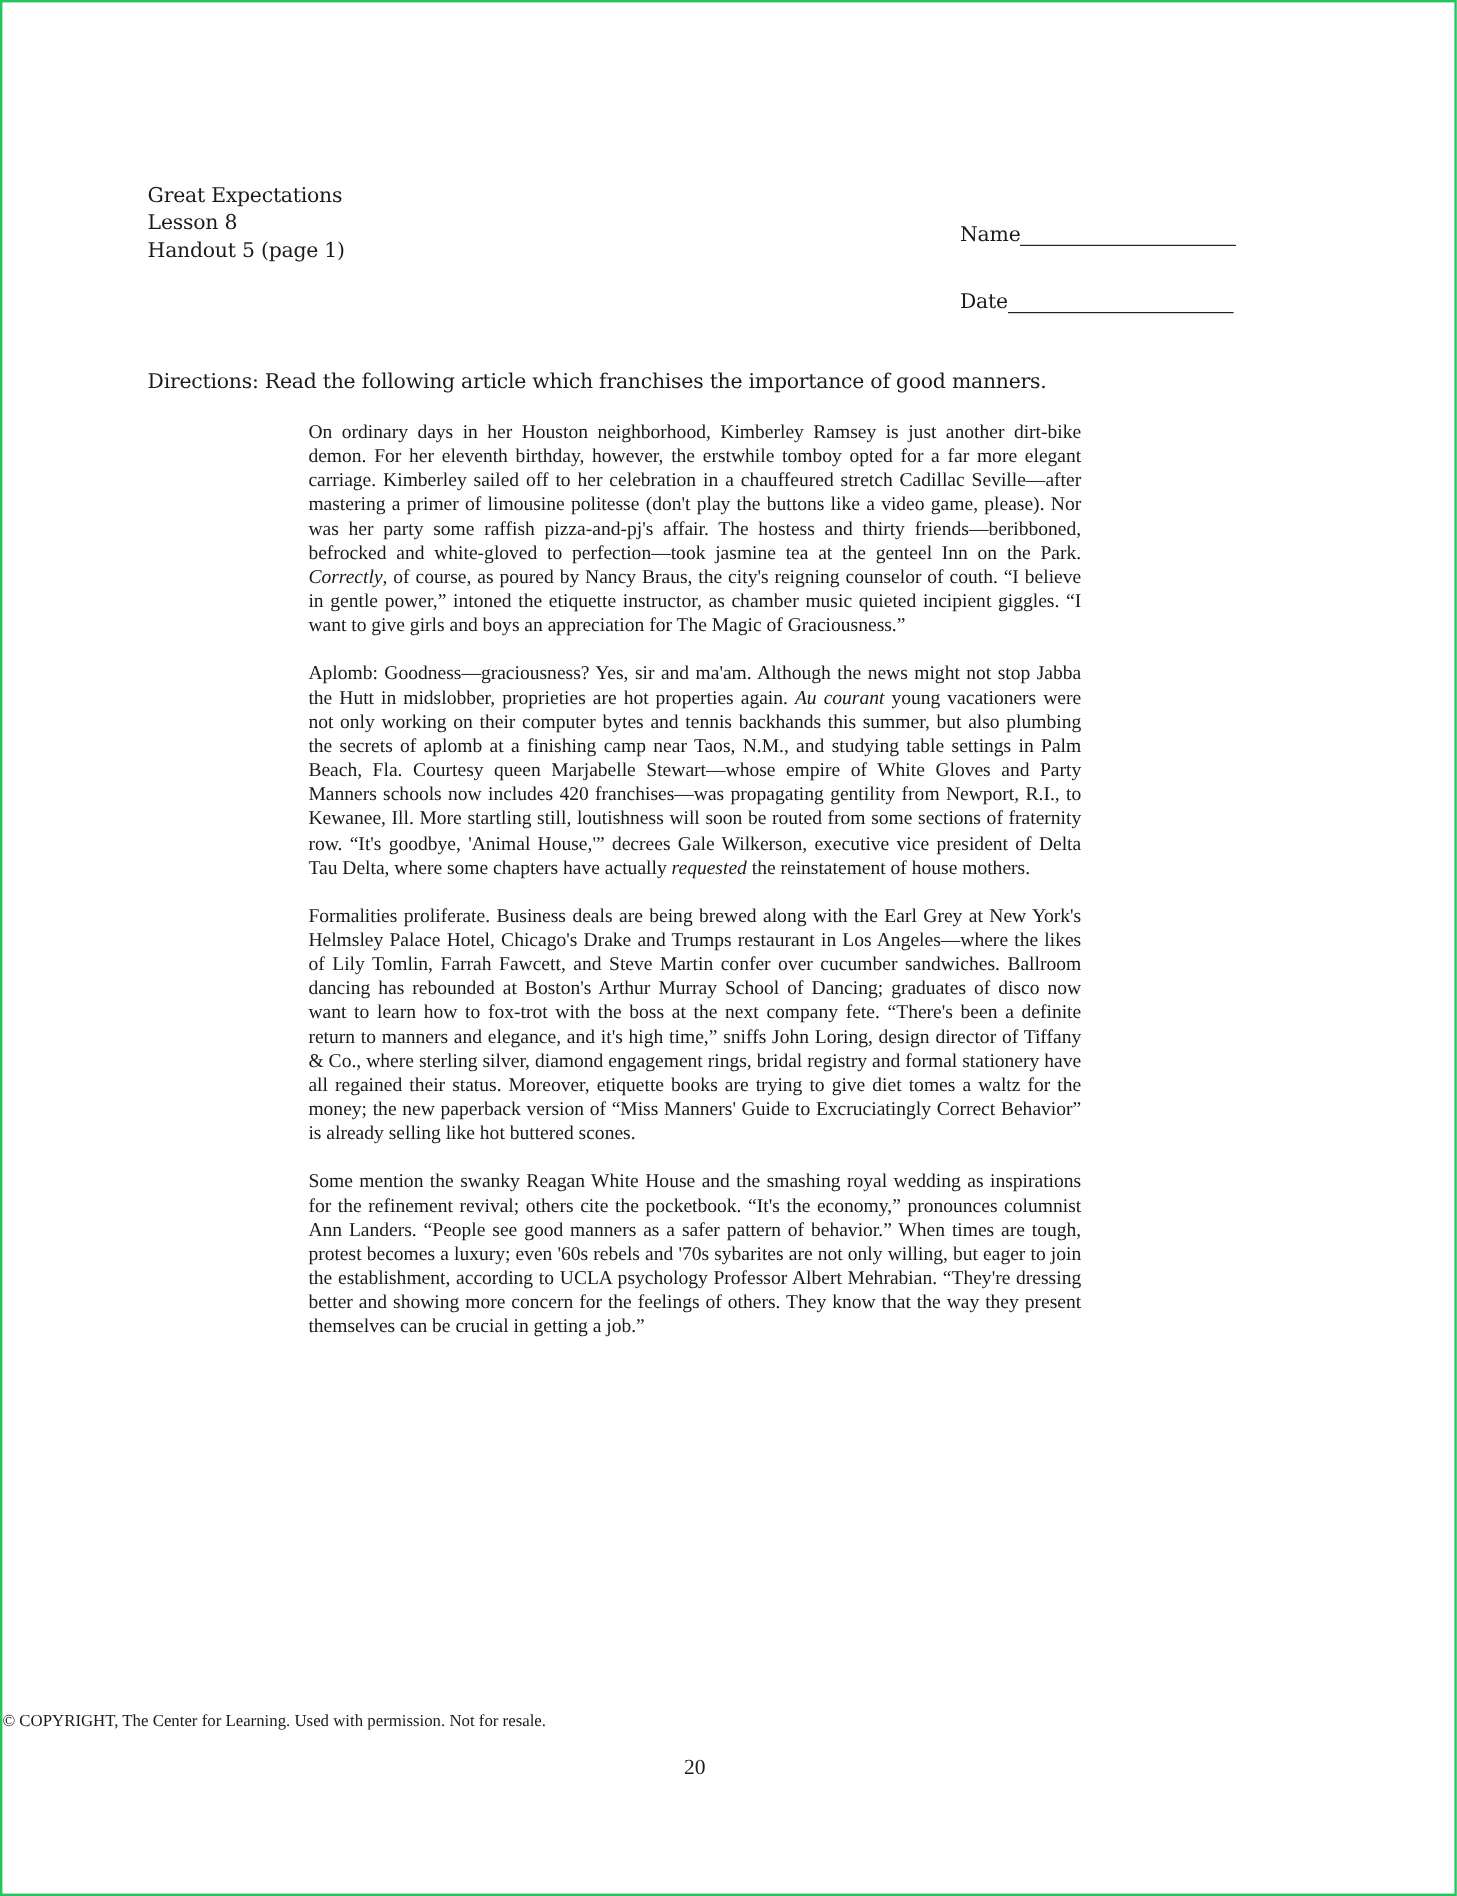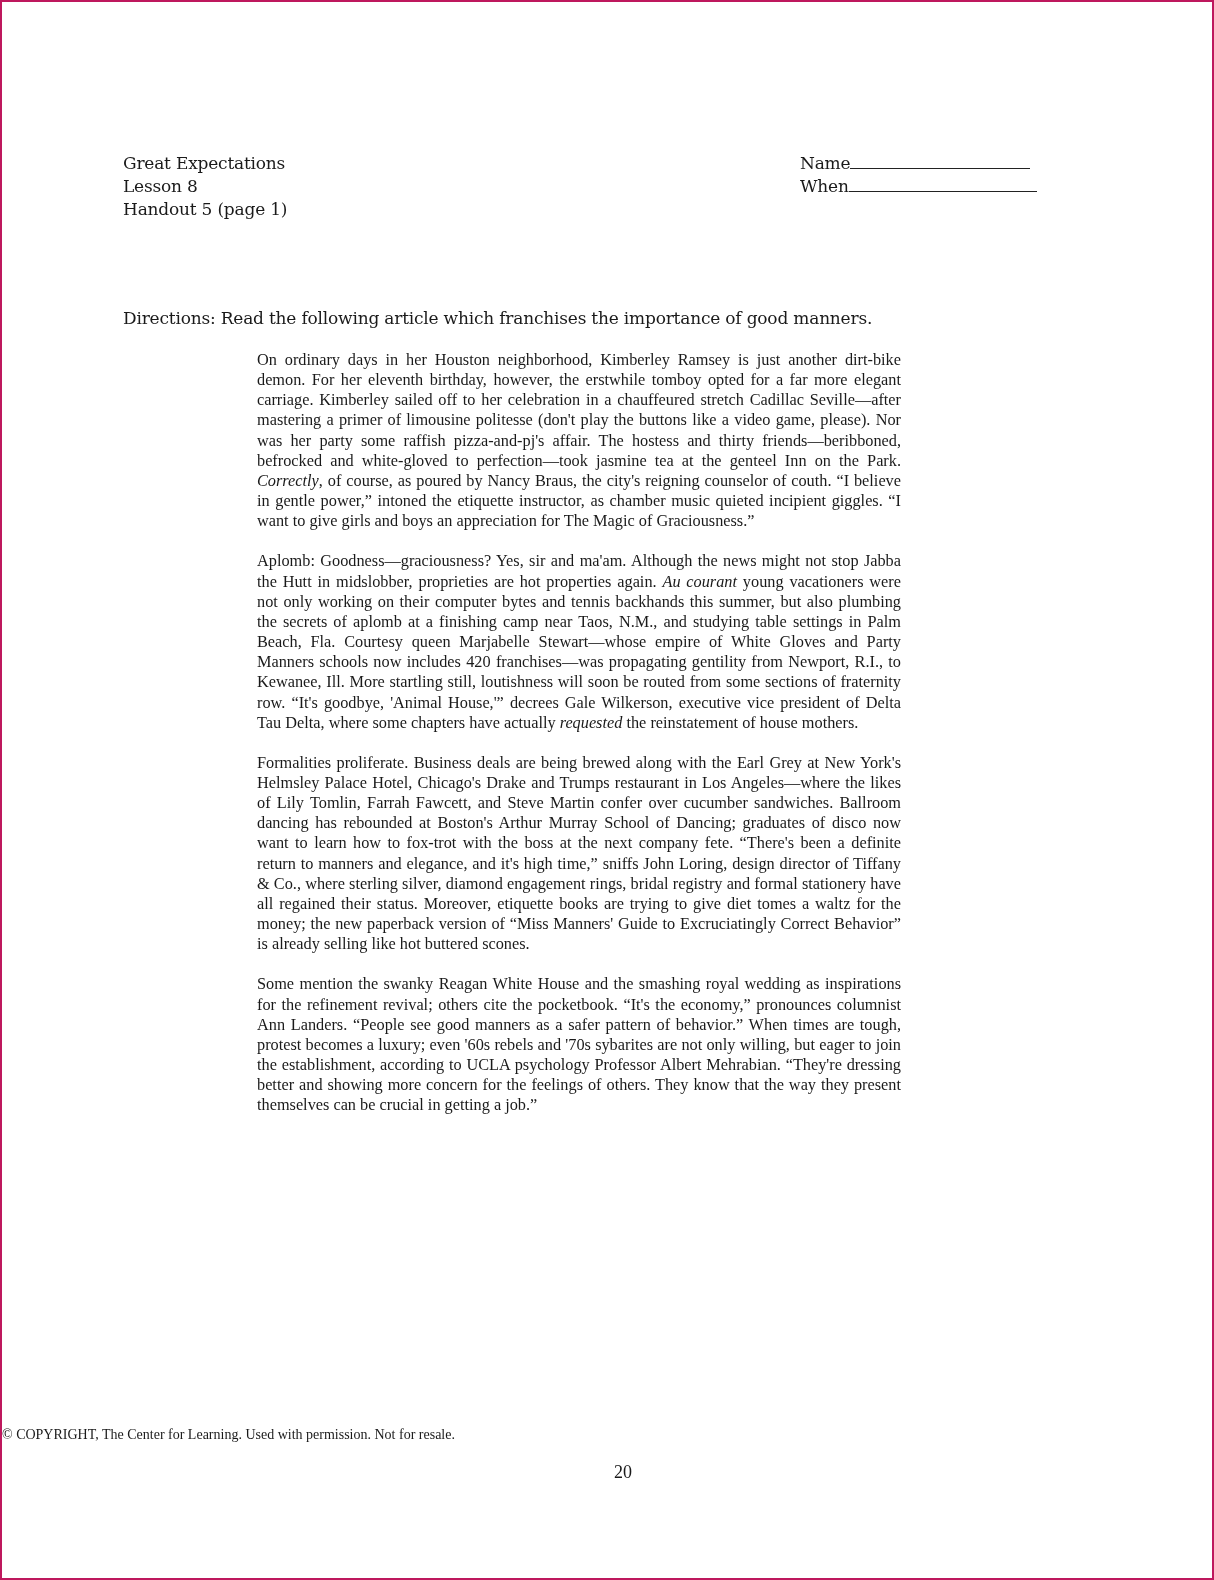--- a/index.html
+++ b/index.html
@@ -1,30 +1,30 @@
 <!DOCTYPE html>
 <html><head>
 <meta charset="utf-8">
 <style>
   html, body { margin: 0; padding: 0; background: #ffffff; }
   body { width: 1214px; height: 1580px; position: relative; overflow: hidden; }
   .page {
     position: absolute; left: 0; top: 0; width: 1210px; height: 1576px;
-    border: 2px solid #be185d; background: #fff; color: #1a1a1a;
+    border: 2px solid #22c55e; background: #fff; color: #1a1a1a;
     font-family: "DejaVu Serif", "Liberation Serif", serif;
   }
   .header-left {
     position: absolute; left: 121px; top: 150px;
     font-size: 17px; line-height: 23px; letter-spacing: -0.2px;
   }
   .header-right {
     position: absolute; left: 798px; top: 150px;
     font-size: 17px; line-height: 23px; letter-spacing: -0.2px;
   }
-  .field-row { display: flex; align-items: flex-start; }
+  .field-row { display: flex; align-items: center; margin-top: 33px; }
   .field-line {
     display: inline-block; border-bottom: 1.5px solid #222; height: 16px;
   }
   .name-line { width: 180px; }
   .date-line { width: 188px; }
   .title {
     position: absolute; left: 0; width: 1154px; top: 256px; text-align: center;
     font-size: 23px; font-weight: bold; letter-spacing: -0.3px;
   }
   .directions {
@@ -38,41 +38,41 @@
     font-size: 16.3px; line-height: 20.15px; text-align: justify;
   }
   .article p { margin: 0 0 20px 0; }
   .article .lead { font-weight: normal; }
   .footer {
     position: absolute; left: 0; width: 1154px; top: 1425px; 
     font-family: "Liberation Serif", "DejaVu Serif", serif; font-size: 14px;
   }
   .page-num {
     position: absolute; left: 0; width: 1154px; top: 1460px; text-align: center;
-    font-family: "Liberation Serif", "DejaVu Serif", serif; font-size: 18px; margin-left: 44px;
+    font-family: "Liberation Serif", "DejaVu Serif", serif; font-size: 18px;
   }
 </style>
 </head>
 <body>
 
 <div class="page">
 
   <div class="header-left">
     <div>Great Expectations</div>
     <div>Lesson 8</div>
     <div>Handout 5 (page 1)</div>
   </div>
 
   <div class="header-right">
     <div class="field-row">
       <span>Name</span>
       <span class="field-line name-line"></span>
     </div>
     <div class="field-row">
-      <span>When</span>
+      <span>Date</span>
       <span class="field-line date-line"></span>
     </div>
   </div>
 
 
   <div class="directions">
     <b>Directions</b><span>: Read the following article which franchises the importance of good manners.</span>
   </div>
 
   <div class="article">

